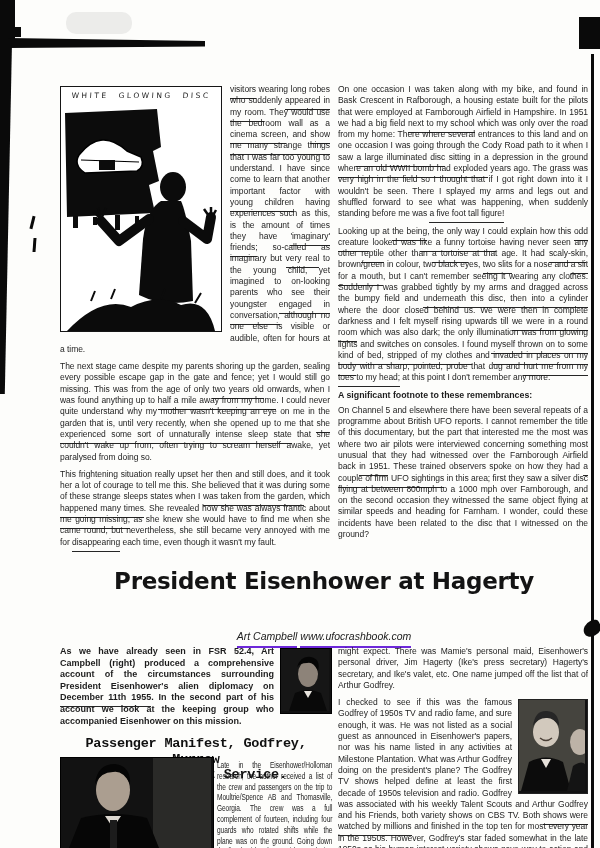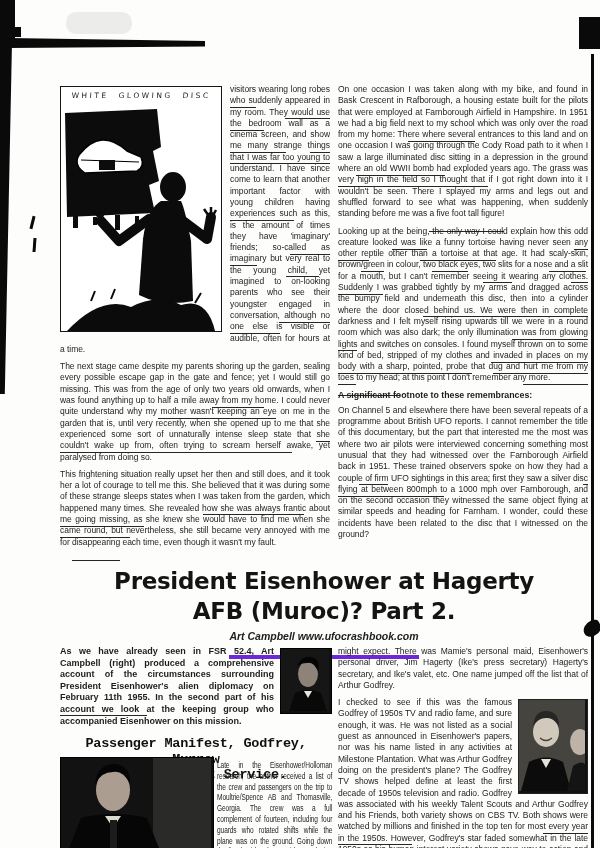--- a/index.html
+++ b/index.html
@@ -19,29 +19,29 @@
   .smudge{left:66px;top:12px;width:66px;height:22px;background:#ececea;border-radius:10px;}
 
   
   .col{position:absolute;overflow:hidden;}
   .top-left{left:60px;top:84px;width:270px;height:480px;}
   .top-right{left:338px;top:84px;width:250px;height:480px;}
   .bot-left{left:60px;top:646px;width:272px;height:202px;}
   .bot-right{left:338px;top:646px;width:250px;height:202px;}
   p{margin:0 0 6px 0;}
   .body-text{font-size:8.5px;line-height:11.3px;text-align:justify;letter-spacing:-0.05px;}
-  .u{border-bottom:1.5px solid #262626;padding-bottom:13px;}
+  .u{border-bottom:1.5px solid #262626;padding-bottom:4px;}
   .b{font-weight:normal;}
   .footnote-head{font-weight:bold;font-size:8.8px;margin:2px 0 5px 0;}
 
   .headline{position:absolute;left:60px;top:566px;width:528px;margin:0;text-align:center;
     font-family:"DejaVu Sans",sans-serif;font-weight:bold;font-size:23px;line-height:30px;letter-spacing:-0.3px;color:#141414;}
   .byline{position:absolute;left:60px;top:630px;width:528px;text-align:center;
     font-style:italic;font-size:10.5px;color:#202020;}
-  .byline .u{border-bottom:4px solid #6d28d9;font-weight:bold;}
+  .byline .u{border-bottom:2px solid #6d28d9;}
 
   .intro{font-weight:bold;font-size:9px;line-height:11.6px;text-align:justify;}
   .subheading{margin:9px 0 0 0;text-align:center;font-weight:bold;font-size:13.5px;line-height:15.5px;letter-spacing:-0.2px;color:#101010;font-family:Liberation Mono, monospace;}
 
   .manifest-text{position:absolute;left:217px;top:760px;width:146px;transform:scaleX(0.79);transform-origin:0 0;
     font-size:8.3px;line-height:10.8px;text-align:justify;letter-spacing:-0.1px;}
 
   
   .figure{float:left;width:160px;height:244px;border:1.5px solid #161616;margin:2px 8px 4px 0;background:#fff;position:relative;}
   .fig-caption{height:16px;padding-top:4px;text-align:center;font-size:7.5px;letter-spacing:2.5px;word-spacing:5px;
@@ -96,36 +96,36 @@
     <p class="body-text"><span>This frightening situation really upset her then and still does, and it took her a lot of courage to tell me this. She believed that it was during some of these strange sleeps states when I </span><span class="u">was taken from the garden</span><span>, which </span><span class="u">happened many times</span><span>. She revealed how she was always frantic about </span><span class="u">me going missing,</span><span> as she knew she would have to find me when she came round, but nevertheless, she still became very annoyed with me for </span><span class="u">disappearing</span><span> each time, even though it wasn't my fault.</span></p>
   </div>
 
   <div class="col top-right">
     <p class="body-text"><span>On one occasion I was taken along with my bike, and found in Bask Crescent in Rafborough, a housing estate built for the pilots that were employed at Farnborough Airfield in Hampshire. In 1951 we had a big field </span><span class="u">next to my school</span><span> which was only over the road from my home: There where several entrances to this land and on one occasion I was going through the Cody Road path to it when I saw </span><span class="u">a large illuminated disc</span><span> sitting in a depression in the ground </span><span class="u">where an old WWII bomb had exploded</span><span> years ago. The grass was very high in the field so I thought that if I got right down into it I wouldn't be seen. There I splayed my arms and legs out and shuffled forward to see what was happening, when suddenly standing before me was </span><span class="u">a five foot tall figure!</span></p>
     <p class="body-text"><span>Looking up at </span><span class="u">the being</span><span>, the only way I could explain how this </span><span class="u">odd creature</span><span> looked was </span><span class="u">like a funny tortoise</span><span> having never seen any other </span><span class="u">reptile</span><span> other than </span><span class="u">a tortoise</span><span> at that age. It had </span><span class="u">scaly-skin</span><span>, brown/green in colour, two black eyes, </span><span class="u">two slits</span><span> for a nose and </span><span class="u">a slit for a mouth</span><span>, but I can't remember seeing it wearing any clothes. Suddenly I was grabbed tightly by my arms and dragged across the bumpy field and </span><span class="u">underneath this disc, then into a cylinder</span><span> where the door closed behind us. We were then in complete darkness and I felt myself rising upwards till </span><span class="u">we were in a round room</span><span> which was also dark; the only illumination was from glowing lights and switches on consoles. I found </span><span class="u">myself thrown on to some kind of bed, stripped of my clothes</span><span> and </span><span class="u">invaded in places on my body</span><span> with a sharp, pointed, probe that dug and </span><span class="u">hurt me from my toes to my head;</span><span> at this point I don't remember any more.</span></p>
     <p class="footnote-head">A significant footnote to these remembrances:</p>
     <p class="body-text"><span>On Channel 5 and elsewhere there have been several repeats of a programme about British UFO reports. I cannot remember the title of this documentary, but the part that interested me the most was where two air pilots were interviewed concerning something most unusual that they had witnessed over the Farnborough Airfield back </span><span class="u">in 1951</span><span>. These trained observers spoke on how they had </span><span class="u">a couple of firm UFO sightings</span><span> in this area; first they saw a silver disc flying at between 800mph to a 1000 mph over Farnborough, and on the second occasion they witnessed the same object flying at similar speeds and heading for Farnham.  I wonder, could these incidents have been related to the disc that I witnessed on the ground?</span></p>
   </div>
 
-  <h1 class="headline"><span>President Eisenhower at Hagerty</span><br><span>AFB (Muroc)? Part 2.</span></h1>
+  <h1 class="headline"><span>President Eisenhower at Hagerty</span><br></h1>
 
   <div class="byline"><span class="u">Art Campbell</span><span>  </span><span class="u">www.ufocrashbook.com</span></div>
 
   <div class="col bot-left">
     <div class="intro">
       <div class="photo photo-campbell">
         <svg width="48" height="62" viewBox="0 0 48 62">
           <rect width="48" height="62" fill="#161616"></rect>
           <ellipse cx="27" cy="25" rx="10" ry="13" fill="#8d8379"></ellipse>
           <path d="M16,18 Q20,6 30,8 Q40,10 37,22 Q32,12 26,14 Q19,14 16,18 Z" fill="#050505"></path>
           <path d="M8,62 L14,44 Q27,38 40,44 L46,62 Z" fill="#090909"></path>
           <polygon points="23,42 27,49 31,42" fill="#e8e4de"></polygon>
         </svg>
       </div>
-      <span><span>As we have already seen in FSR 52.4, Art Campbell (right) produced a comprehensive account of the circumstances surrounding President Eisenhower's alien diplomacy on </span><span class="u">February 11th 1955</span><span>. In the second part of his account we look at the keeping group who accompanied Eisenhower on this mission.</span></span>
+      <span><span>As we have already seen in FSR 52.4, Art Campbell (right) produced a comprehensive account of the circumstances surrounding President Eisenhower's alien diplomacy on </span><span class="u">December 11th 1955</span><span>. In the second part of his account we look at the keeping group who accompanied Eisenhower on this mission.</span></span>
     </div>
     <h2 class="subheading"><span>Passenger Manifest, Godfrey, Murrow</span><br><span>and the Secret Service.</span></h2>
   </div>
 
   <div class="photo photo-murrow">
     <svg width="150" height="90" viewBox="0 0 150 90">
       <rect width="150" height="90" fill="#121212"></rect>
       <rect x="92" y="0" width="58" height="90" fill="#2a2a28"></rect>
       <ellipse cx="52" cy="32" rx="17" ry="21" fill="#ab9e90"></ellipse>
       <path d="M34,26 Q36,6 54,6 Q70,8 69,26 Q62,12 52,14 Q40,14 34,26 Z" fill="#050505"></path>

